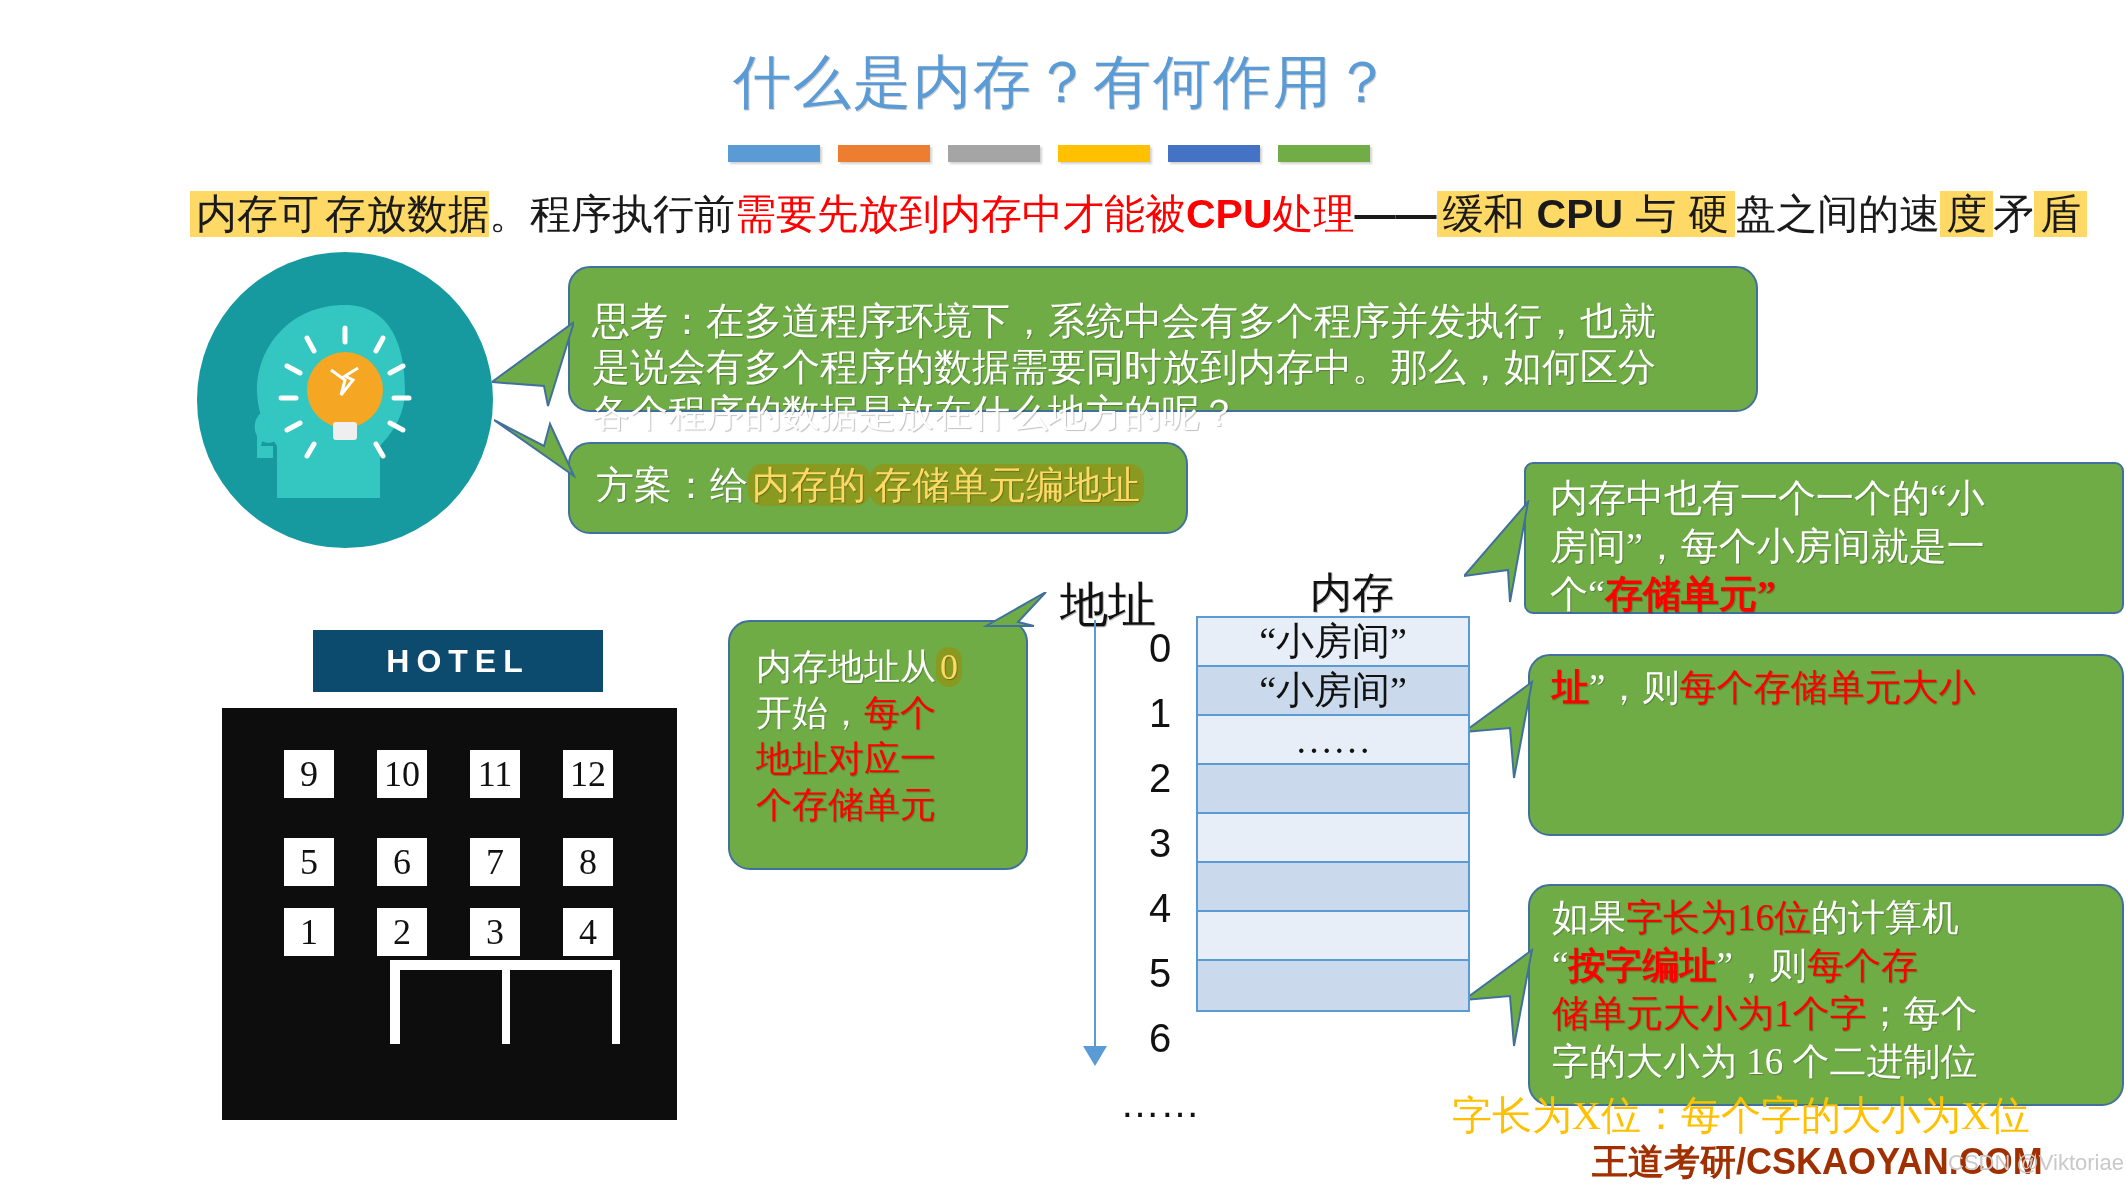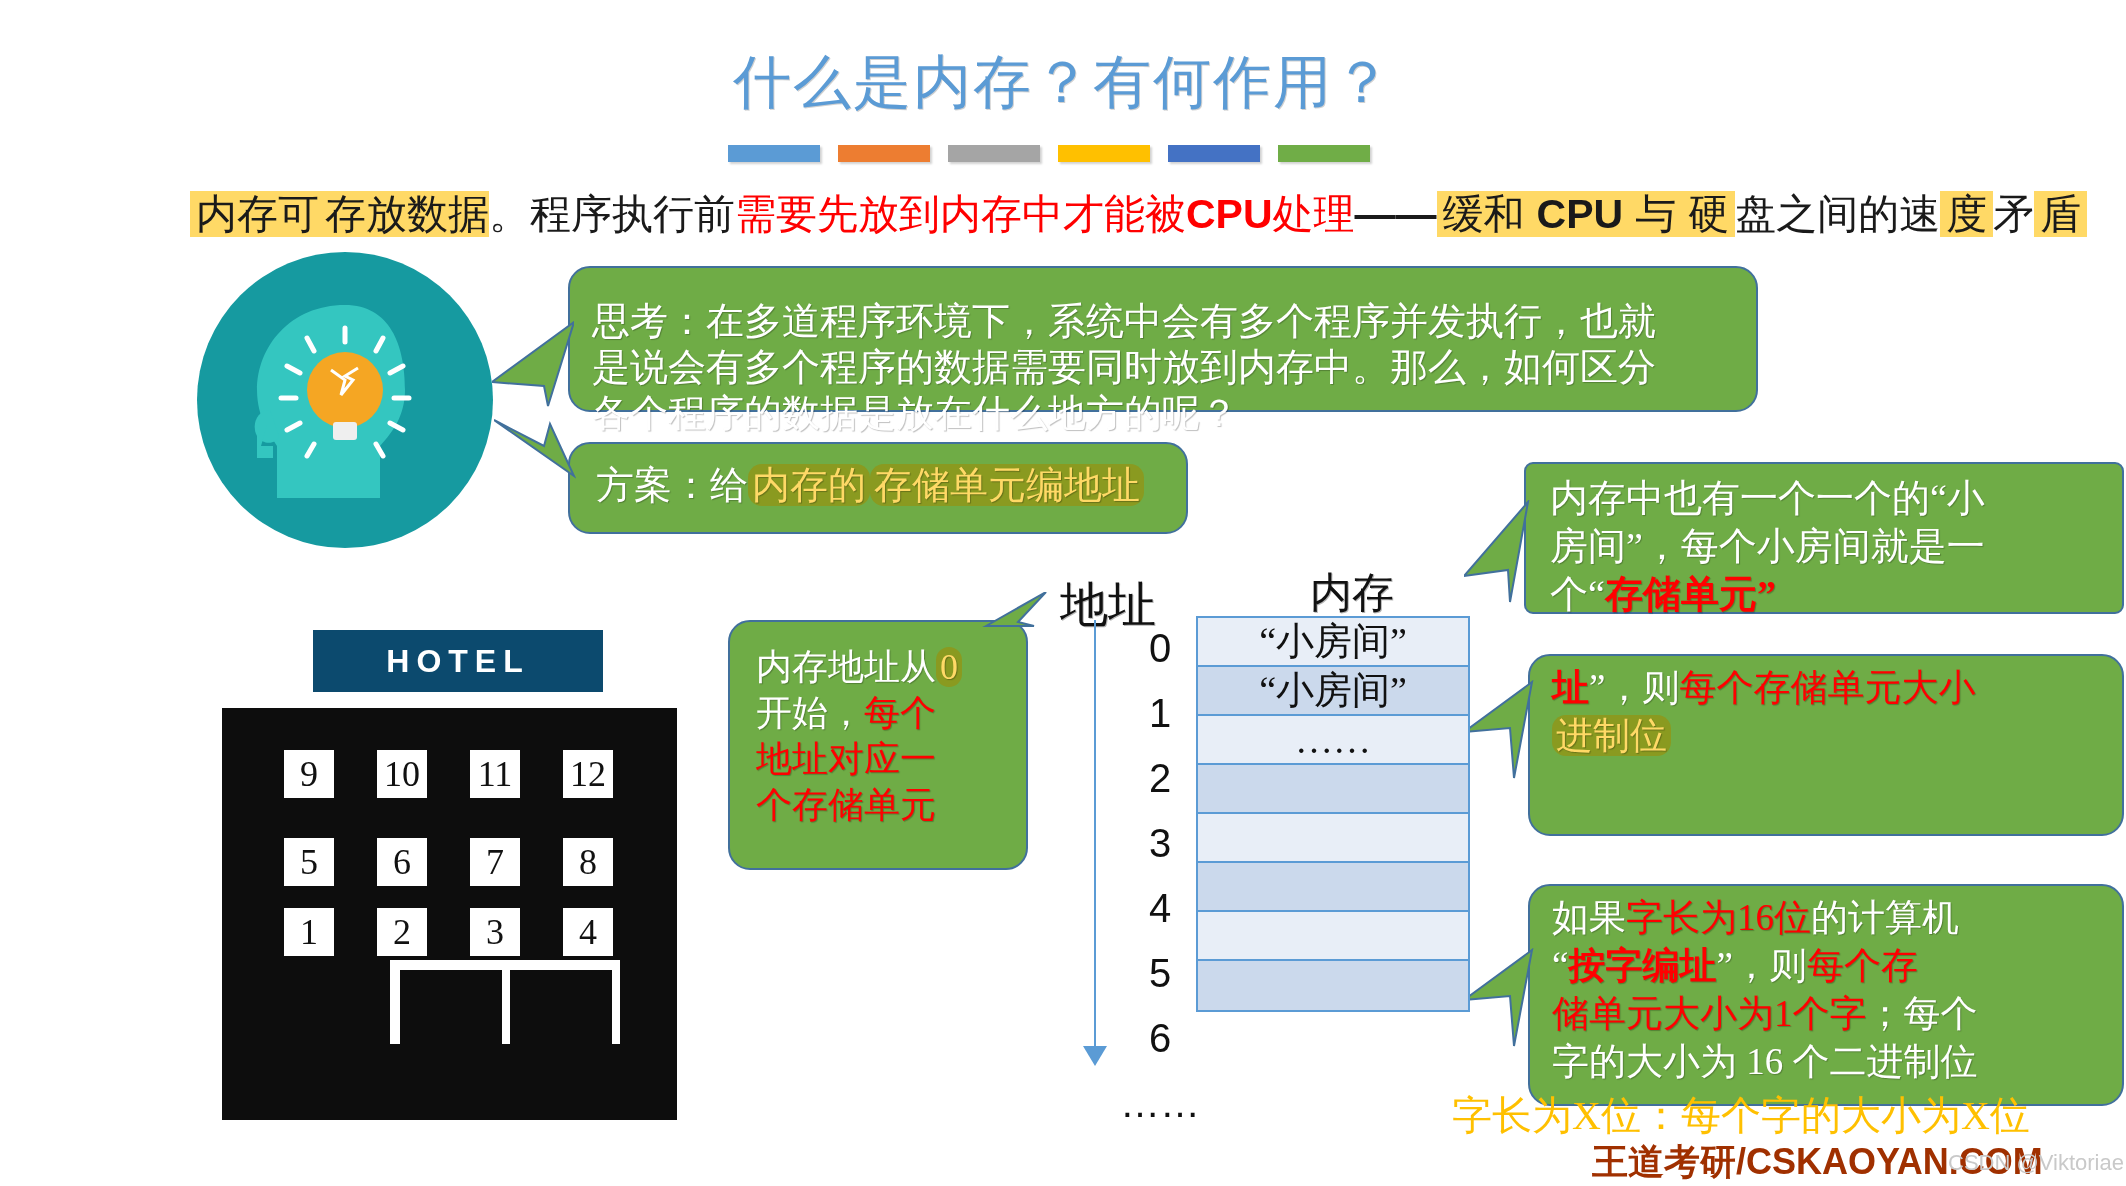--- a/index.html
+++ b/index.html
@@ -175,21 +175,20 @@
     <div class="ctext">内存中也有一个一个的“小</div>
     <div class="ctext">房间”，每个小房间就是一</div>
     <div class="ctext"><span>个“</span><span class="rbold">存储单元</span><span class="rbold">”</span></div>
   </div>
 
   <div class="callout" id="c-byte">
     <svg style="position:absolute;left:-66px;top:24px;" width="70" height="104">
       <polygon points="68,2 0,52 46,48 50,98" fill="#6FAC46" stroke="#41709C" stroke-width="2"></polygon>
     </svg>
     <div class="ctext"><span class="rbold">址</span><span>”，则</span><span class="rtxt">每个存储单元大小</span></div>
-    <div class="ctext"><span class="yhl">进制位</span></div>
   </div>
 
   <div class="callout" id="c-word">
     <svg style="position:absolute;left:-66px;top:62px;" width="70" height="104">
       <polygon points="68,2 0,52 46,48 50,98" fill="#6FAC46" stroke="#41709C" stroke-width="2"></polygon>
     </svg>
     <div class="ctext"><span>如果</span><span class="rtxt">字长为16位</span><span>的计算机</span></div>
     <div class="ctext"><span>“</span><span class="rbold">按字编址</span><span>”，则</span><span class="rtxt">每个存</span></div>
     <div class="ctext"><span class="rtxt">储单元大小为</span><span class="rtxt">1个字</span><span>；每个</span></div>
     <div class="ctext">字的大小为 16 个二进制位</div>

